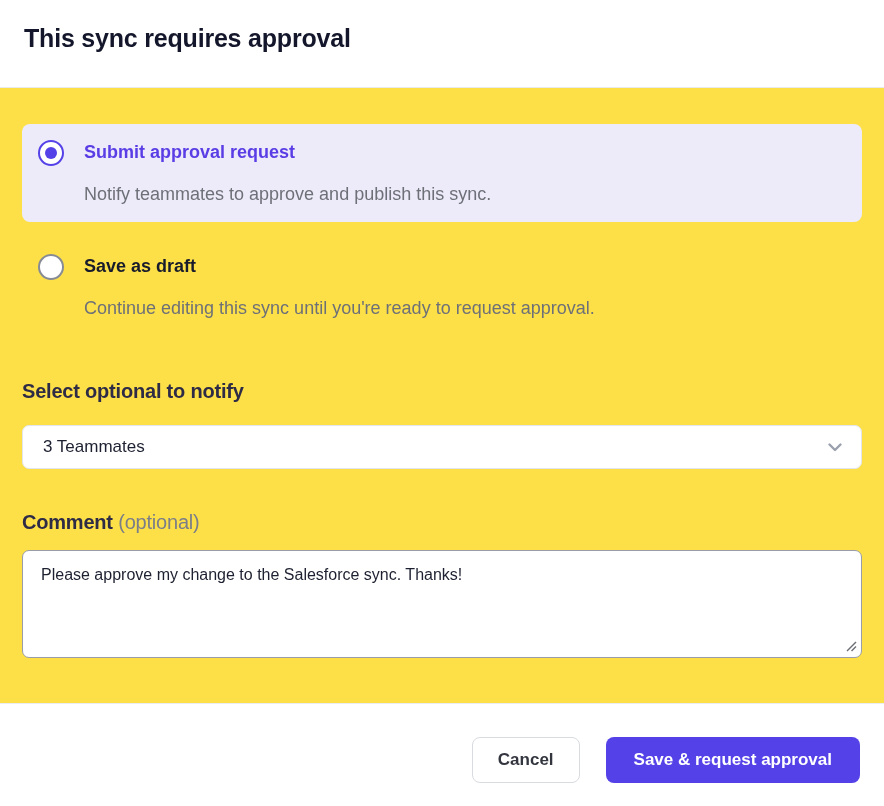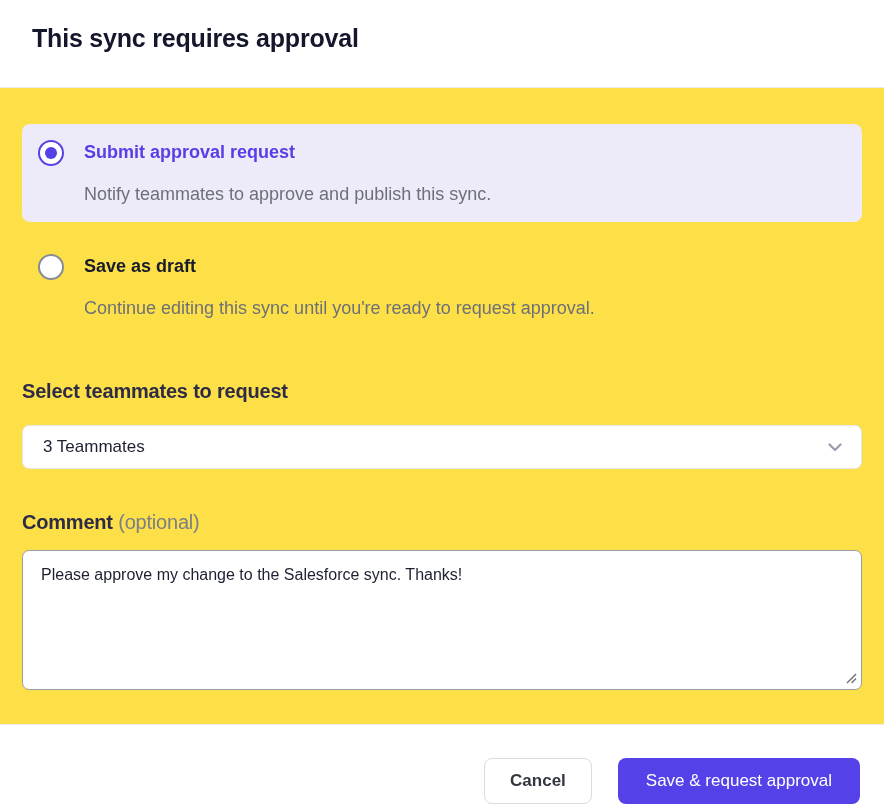--- a/index.html
+++ b/index.html
@@ -14,21 +14,21 @@
     width: 884px;
     height: 806px;
     display: flex;
     flex-direction: column;
     background: #ffffff;
   }
 
   
   .modal-header {
     flex: 0 0 auto;
-    padding: 24px 24px 34px 32px;
+    padding: 24px 24px 34px 24px;
     background: #ffffff;
     border-bottom: 1px solid #e9eaee;
   }
   .modal-title {
     font-size: 25px;
     font-weight: 700;
     color: #14172b;
     letter-spacing: -0.2px;
   }
 
@@ -120,21 +120,21 @@
   .chevron-icon { flex: 0 0 auto; }
 
   
   .textarea-wrap {
     position: relative;
     margin-top: 16px;
   }
   .comment-textarea {
     display: block;
     width: 100%;
-    height: 140px;
+    height: 108px;
     background: #ffffff;
     border: 1px solid #989da8;
     border-radius: 7px;
     padding: 12px 18px;
     font-family: "Liberation Sans", "DejaVu Sans", sans-serif;
     font-size: 16px;
     line-height: 24px;
     color: #1d2030;
     resize: none;
     outline: none;
@@ -170,21 +170,21 @@
   .btn-secondary {
     background: #ffffff;
     border: 1px solid #d9dbe1;
     color: #33363f;
     padding: 0 25px;
   }
   .btn-primary {
     background: #5541e8;
     border: none;
     color: #ffffff;
-    font-weight: 400;
+    font-weight: 700;
     padding: 0 28px;
   }
 </style>
 </head>
 <body>
 
 <div class="modal">
 
   <div class="modal-header">
     <h1 class="modal-title">This sync requires approval</h1>
@@ -203,21 +203,21 @@
     </div>
 
     <div class="option">
       <span class="radio"></span>
       <div class="option-text">
         <div class="option-label">Save as draft</div>
         <div class="option-desc">Continue editing this sync until you're ready to request approval.</div>
       </div>
     </div>
 
-    <h2 class="section-heading heading-teammates">Select teammates to request</h2>
+    <h2 class="section-heading heading-teammates">Select optional to notify</h2>
 
     <div class="select-box">
       <span class="select-value">3 Teammates</span>
       <svg class="chevron-icon" width="20" height="20" viewBox="0 0 20 20" fill="none">
         <path d="M4.5 7.5 L10 13 L15.5 7.5" stroke="#9aa1ad" stroke-width="2.4" stroke-linecap="round" stroke-linejoin="round"></path>
       </svg>
     </div>
 
     <h2 class="section-heading heading-comment"><span>Comment</span> <span class="optional-label">(optional)</span></h2>
 

